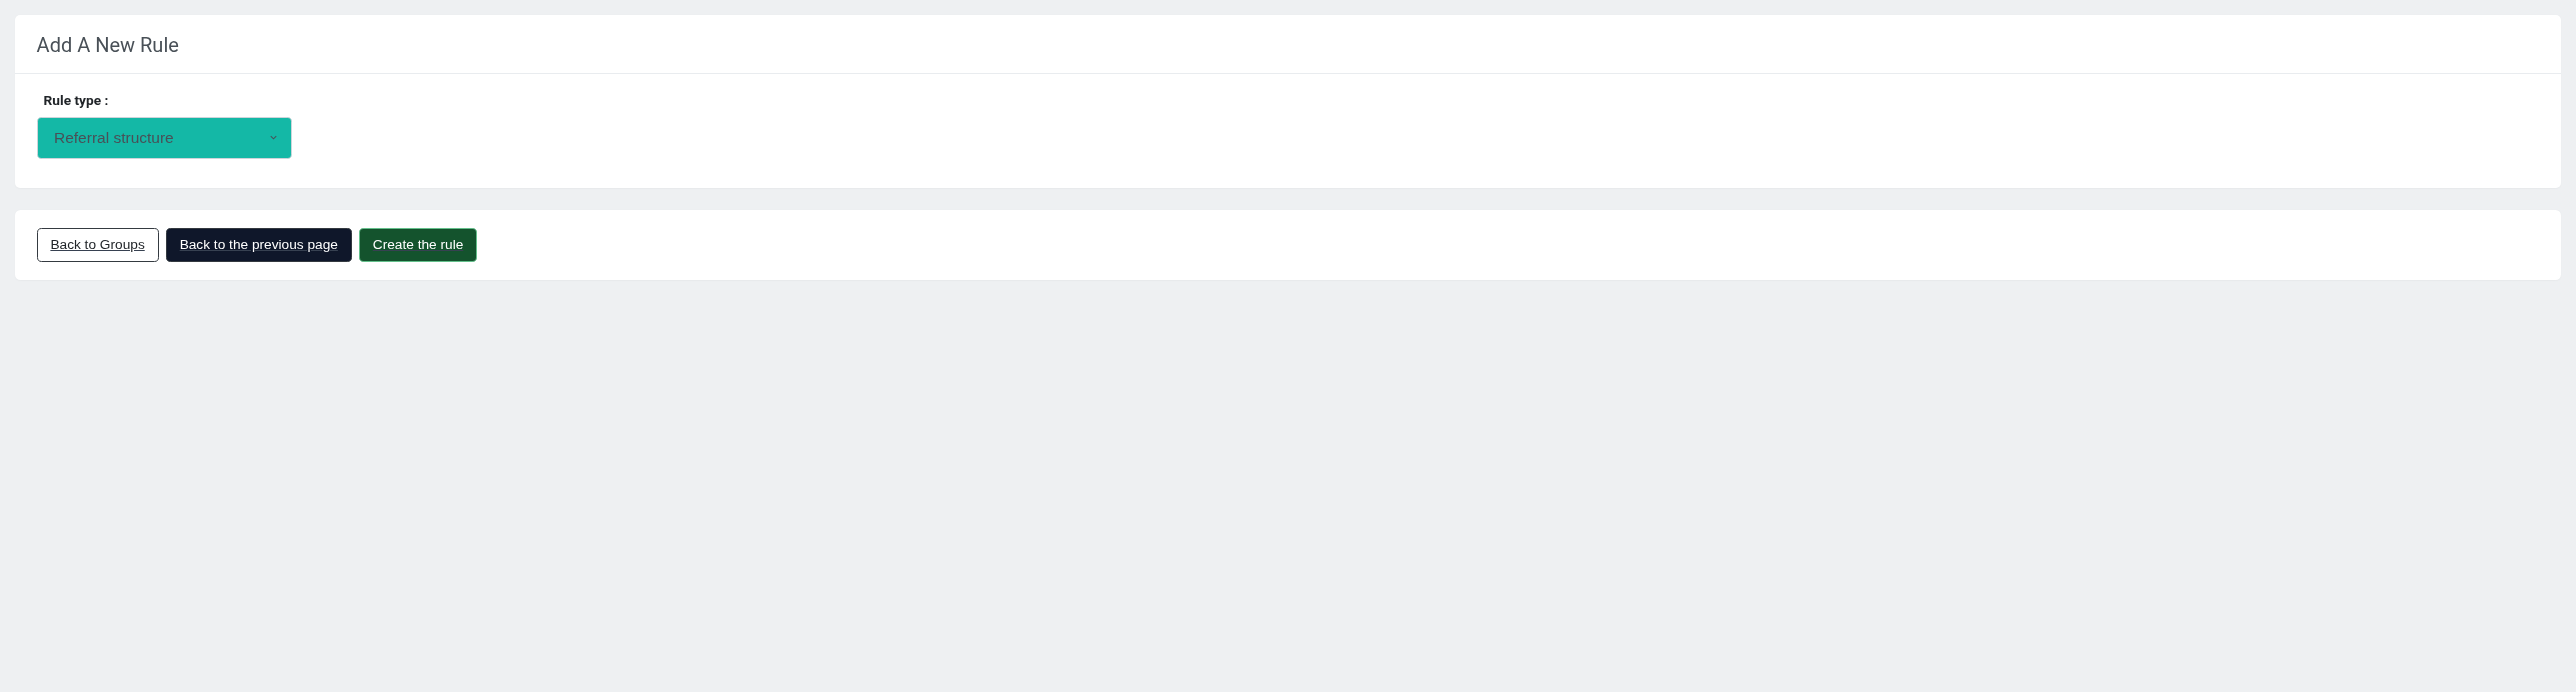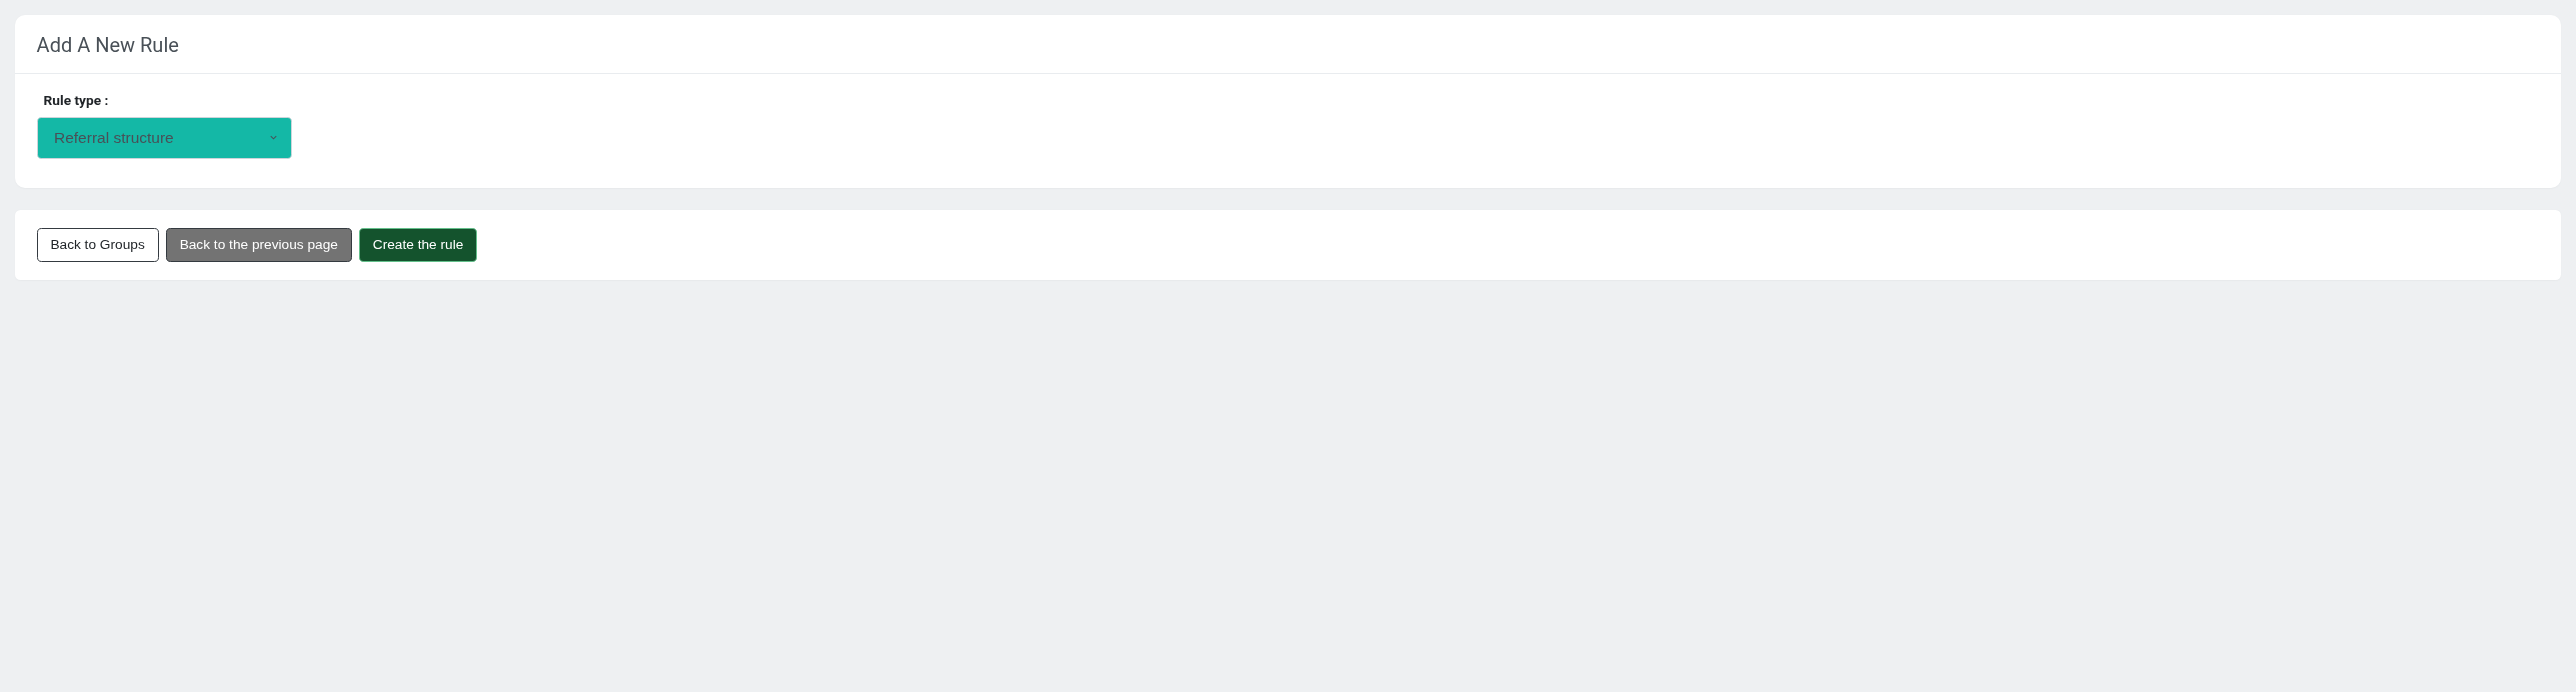--- a/index.html
+++ b/index.html
@@ -8,21 +8,21 @@
       padding: 0;
     }
     body {
       font-family: -apple-system, BlinkMacSystemFont, "Segoe UI", Roboto, "Helvetica Neue", Arial, sans-serif;
       background-color: #eef0f2;
       padding: 14.6px;
       color: #374151;
     }
     .card {
       background-color: #ffffff;
-      border-radius: 10px;
+      border-radius: 5px;
       box-shadow: 0 0.9px 1.8px rgba(0,0,0,0.03);
       margin-bottom: 22px;
     }
     .card-header {
       padding: 18px 22px 16.4px 22px;
       border-bottom: 0.9px solid #e9ecef;
     }
     .card-header h2 {
       font-size: 20px;
       font-weight: 400;
@@ -80,40 +80,41 @@
     .button-card {
       background-color: #ffffff;
       border-radius: 5.5px;
       box-shadow: 0 0.9px 1.8px rgba(0,0,0,0.03);
       padding: 18px 22px;
     }
     .btn-row {
       display: flex;
       gap: 7.3px;
       align-items: center;
+      text-decoration: underline;
     }
     .btn {
       display: inline-flex;
       align-items: center;
       justify-content: center;
       padding: 8.2px 12.8px;
       font-size: 13.7px;
       font-weight: 500;
       border-radius: 4.6px;
       cursor: pointer;
       border: 0.9px solid transparent;
       line-height: 1.2;
     }
     .btn-outline {
       background-color: #ffffff;
       color: #212529;
       border: 0.9px solid #343a40;
     }
     .btn-dark {
-      background-color: #737373;
+      background-color: #0f172a;
       color: #ffffff;
       border: 0.9px solid #343a40;
     }
     .btn-green {
       background-color: #14532d;
       color: #ffffff;
       border: 0.9px solid #63c08b;
     }
   </style>
 </head>

